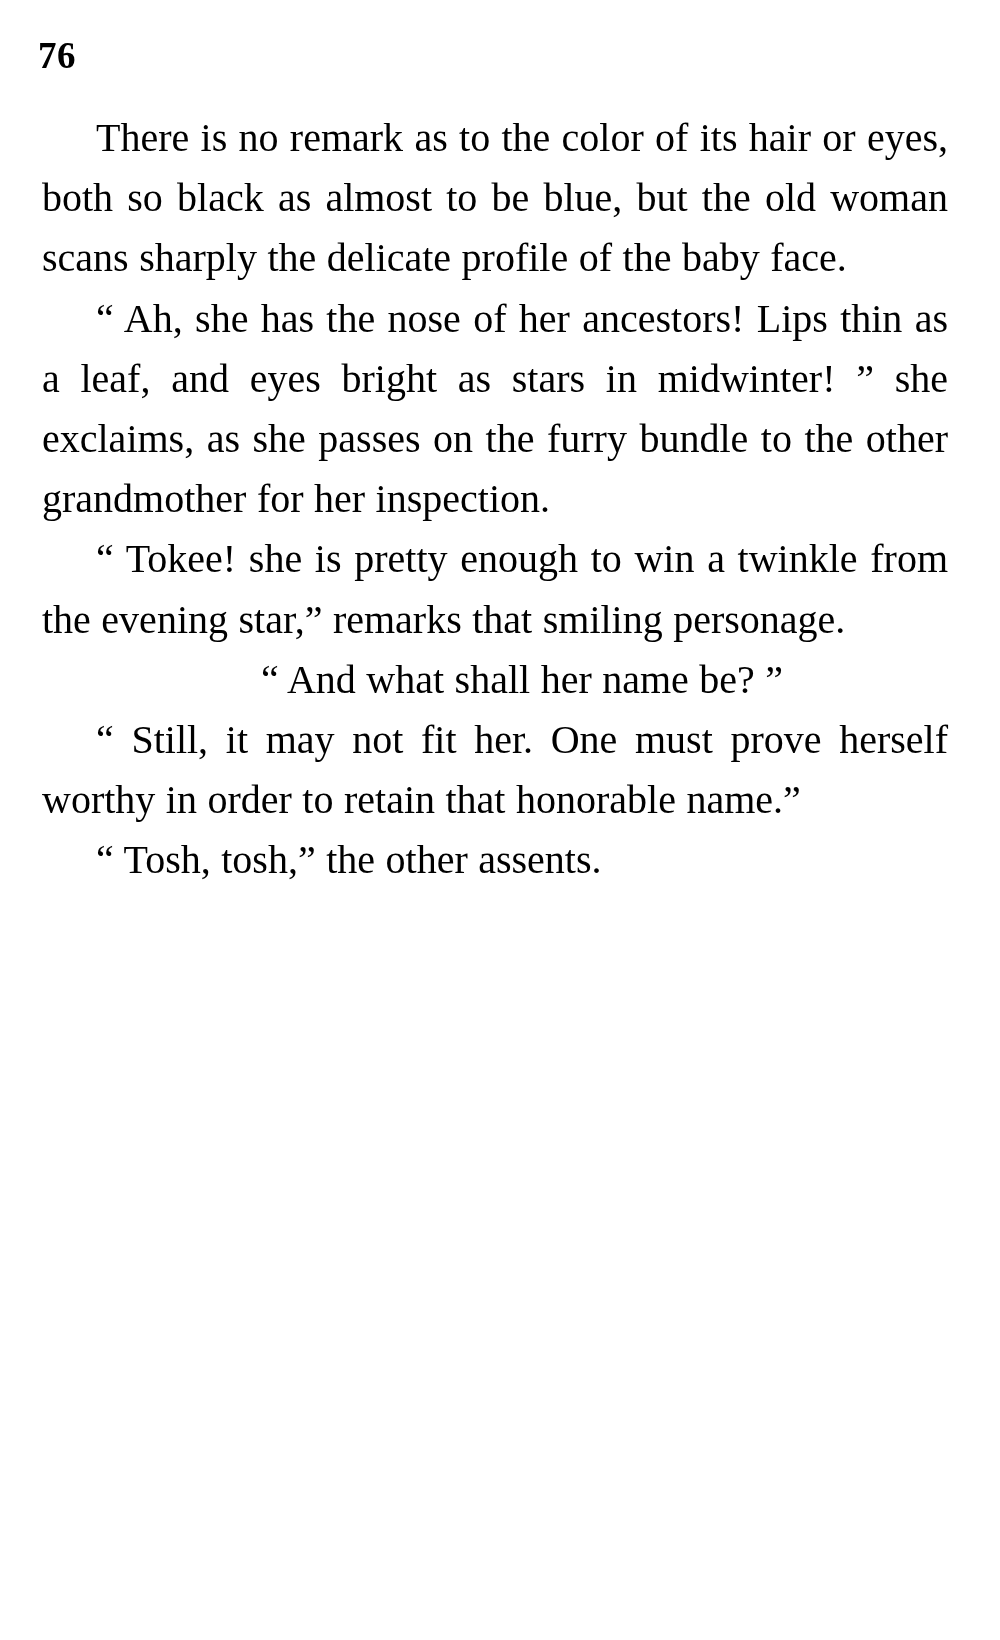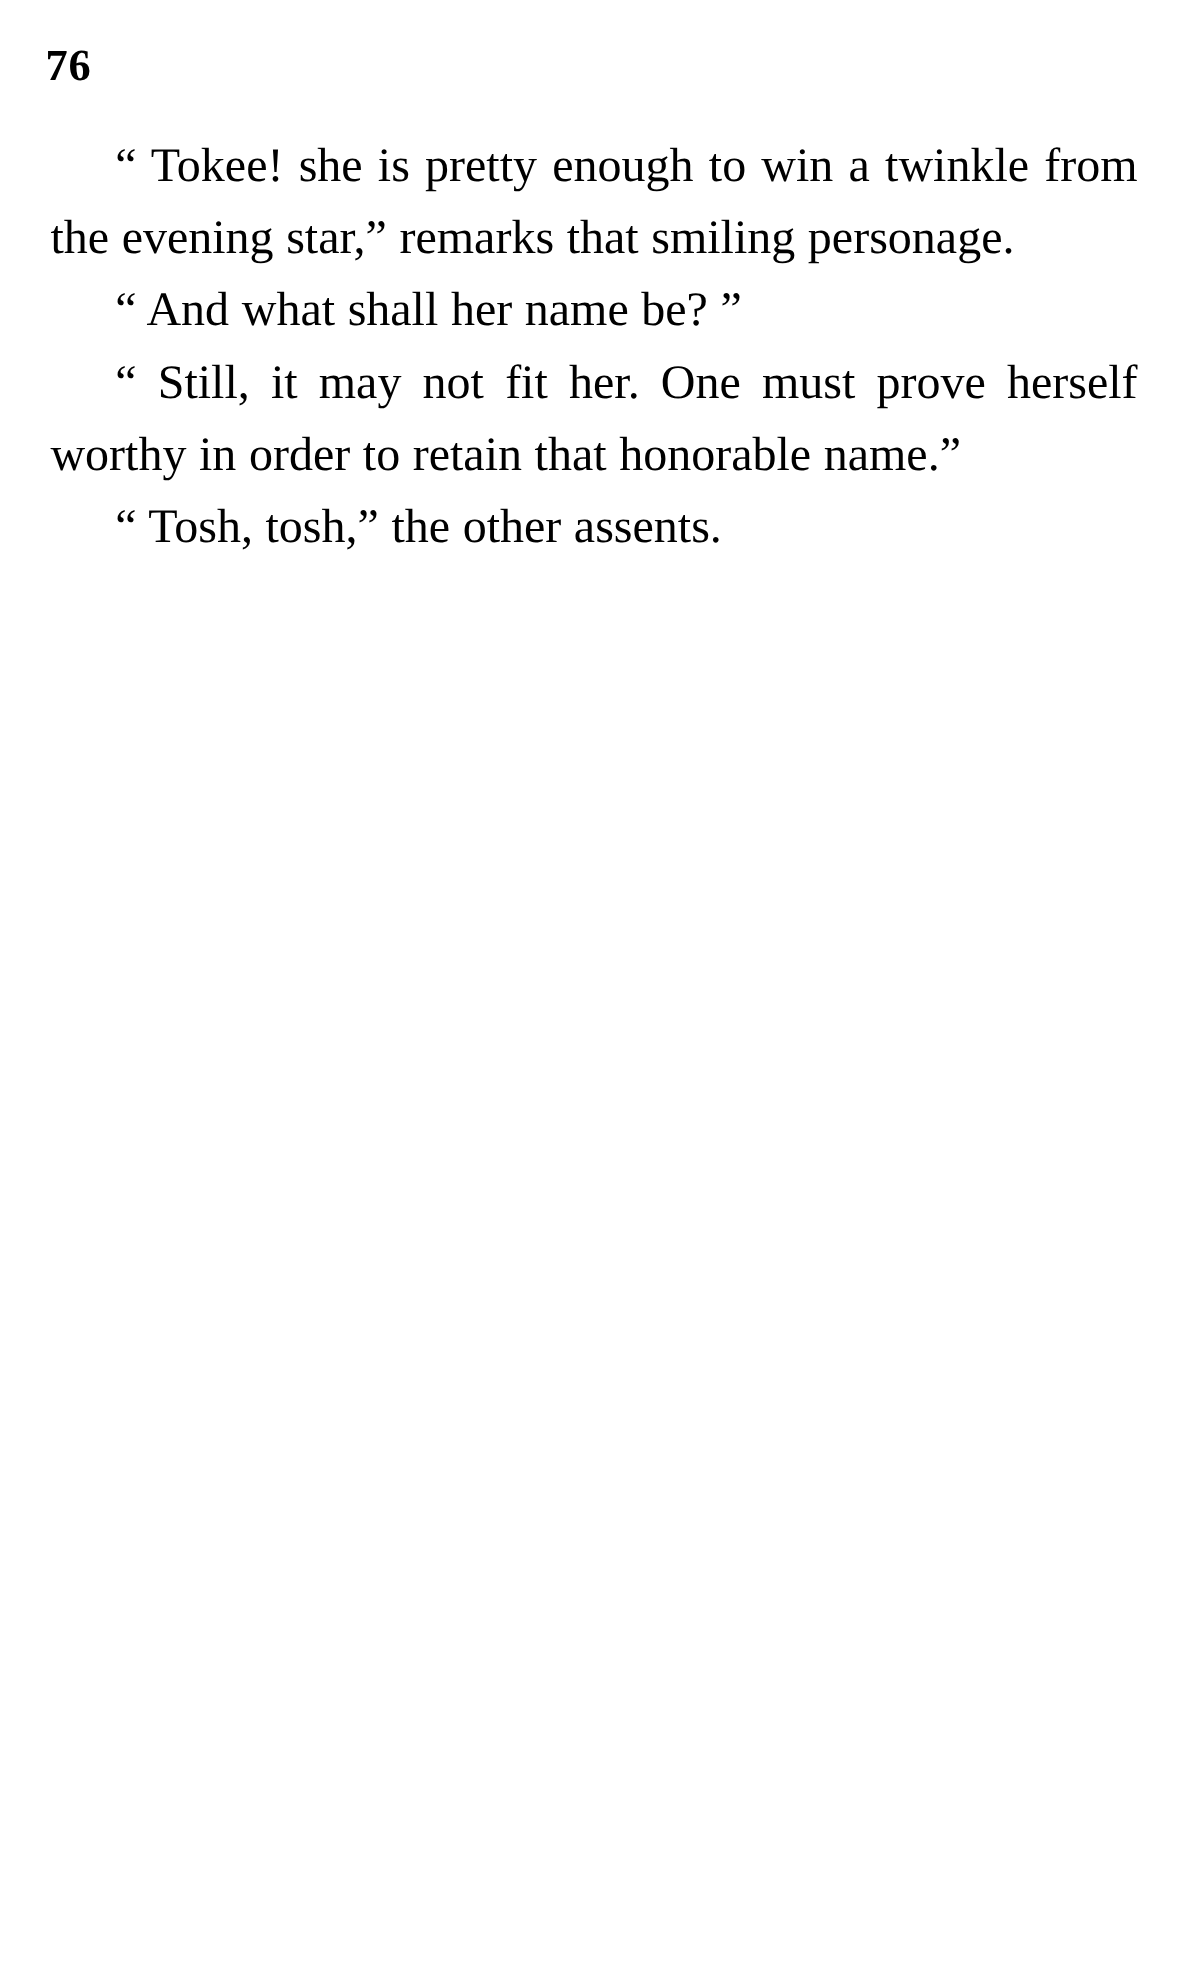--- a/index.html
+++ b/index.html
@@ -47,36 +47,38 @@
   p.para {
     margin: 0;
     font-size: 40px;
     line-height: 1.505;
     text-align: justify;
     text-justify: inter-word;
     text-indent: 54px;
     word-spacing: 0.5px;
   }
   p.para.last {
-    text-align: left;
+    text-align: center;
   }
   p.para:last-child {
     text-align: left;
     font-family: Liberation Serif, serif;
   }
 </style>
 </head>
 <body>
 
 <div class="page">
 
   <div class="header">
     <div class="folio">76</div>
   </div>
 
   <div class="body-text">
+    <p class="para">There is no remark as to the color of its hair or eyes, both so black as almost to be blue, but the old woman scans sharply the delicate profile of the baby face.</p>
+    <p class="para">“ Ah, she has the nose of her ancestors! Lips thin as a leaf, and eyes bright as stars in midwinter! ” she exclaims, as she passes on the furry bundle to the other grandmother for her inspection.</p>
     <p class="para">“ Tokee! she is pretty enough to win a twinkle from the evening star,” remarks that smiling personage.</p>
     <p class="para last">“ And what shall her name be? ”</p>
     <p class="para">“ Still, it may not fit her.  One must prove herself worthy in order to retain that honorable name.”</p>
     <p class="para last">“ Tosh, tosh,” the other assents.</p>
   </div>
 
 </div>
 
 </body></html>

